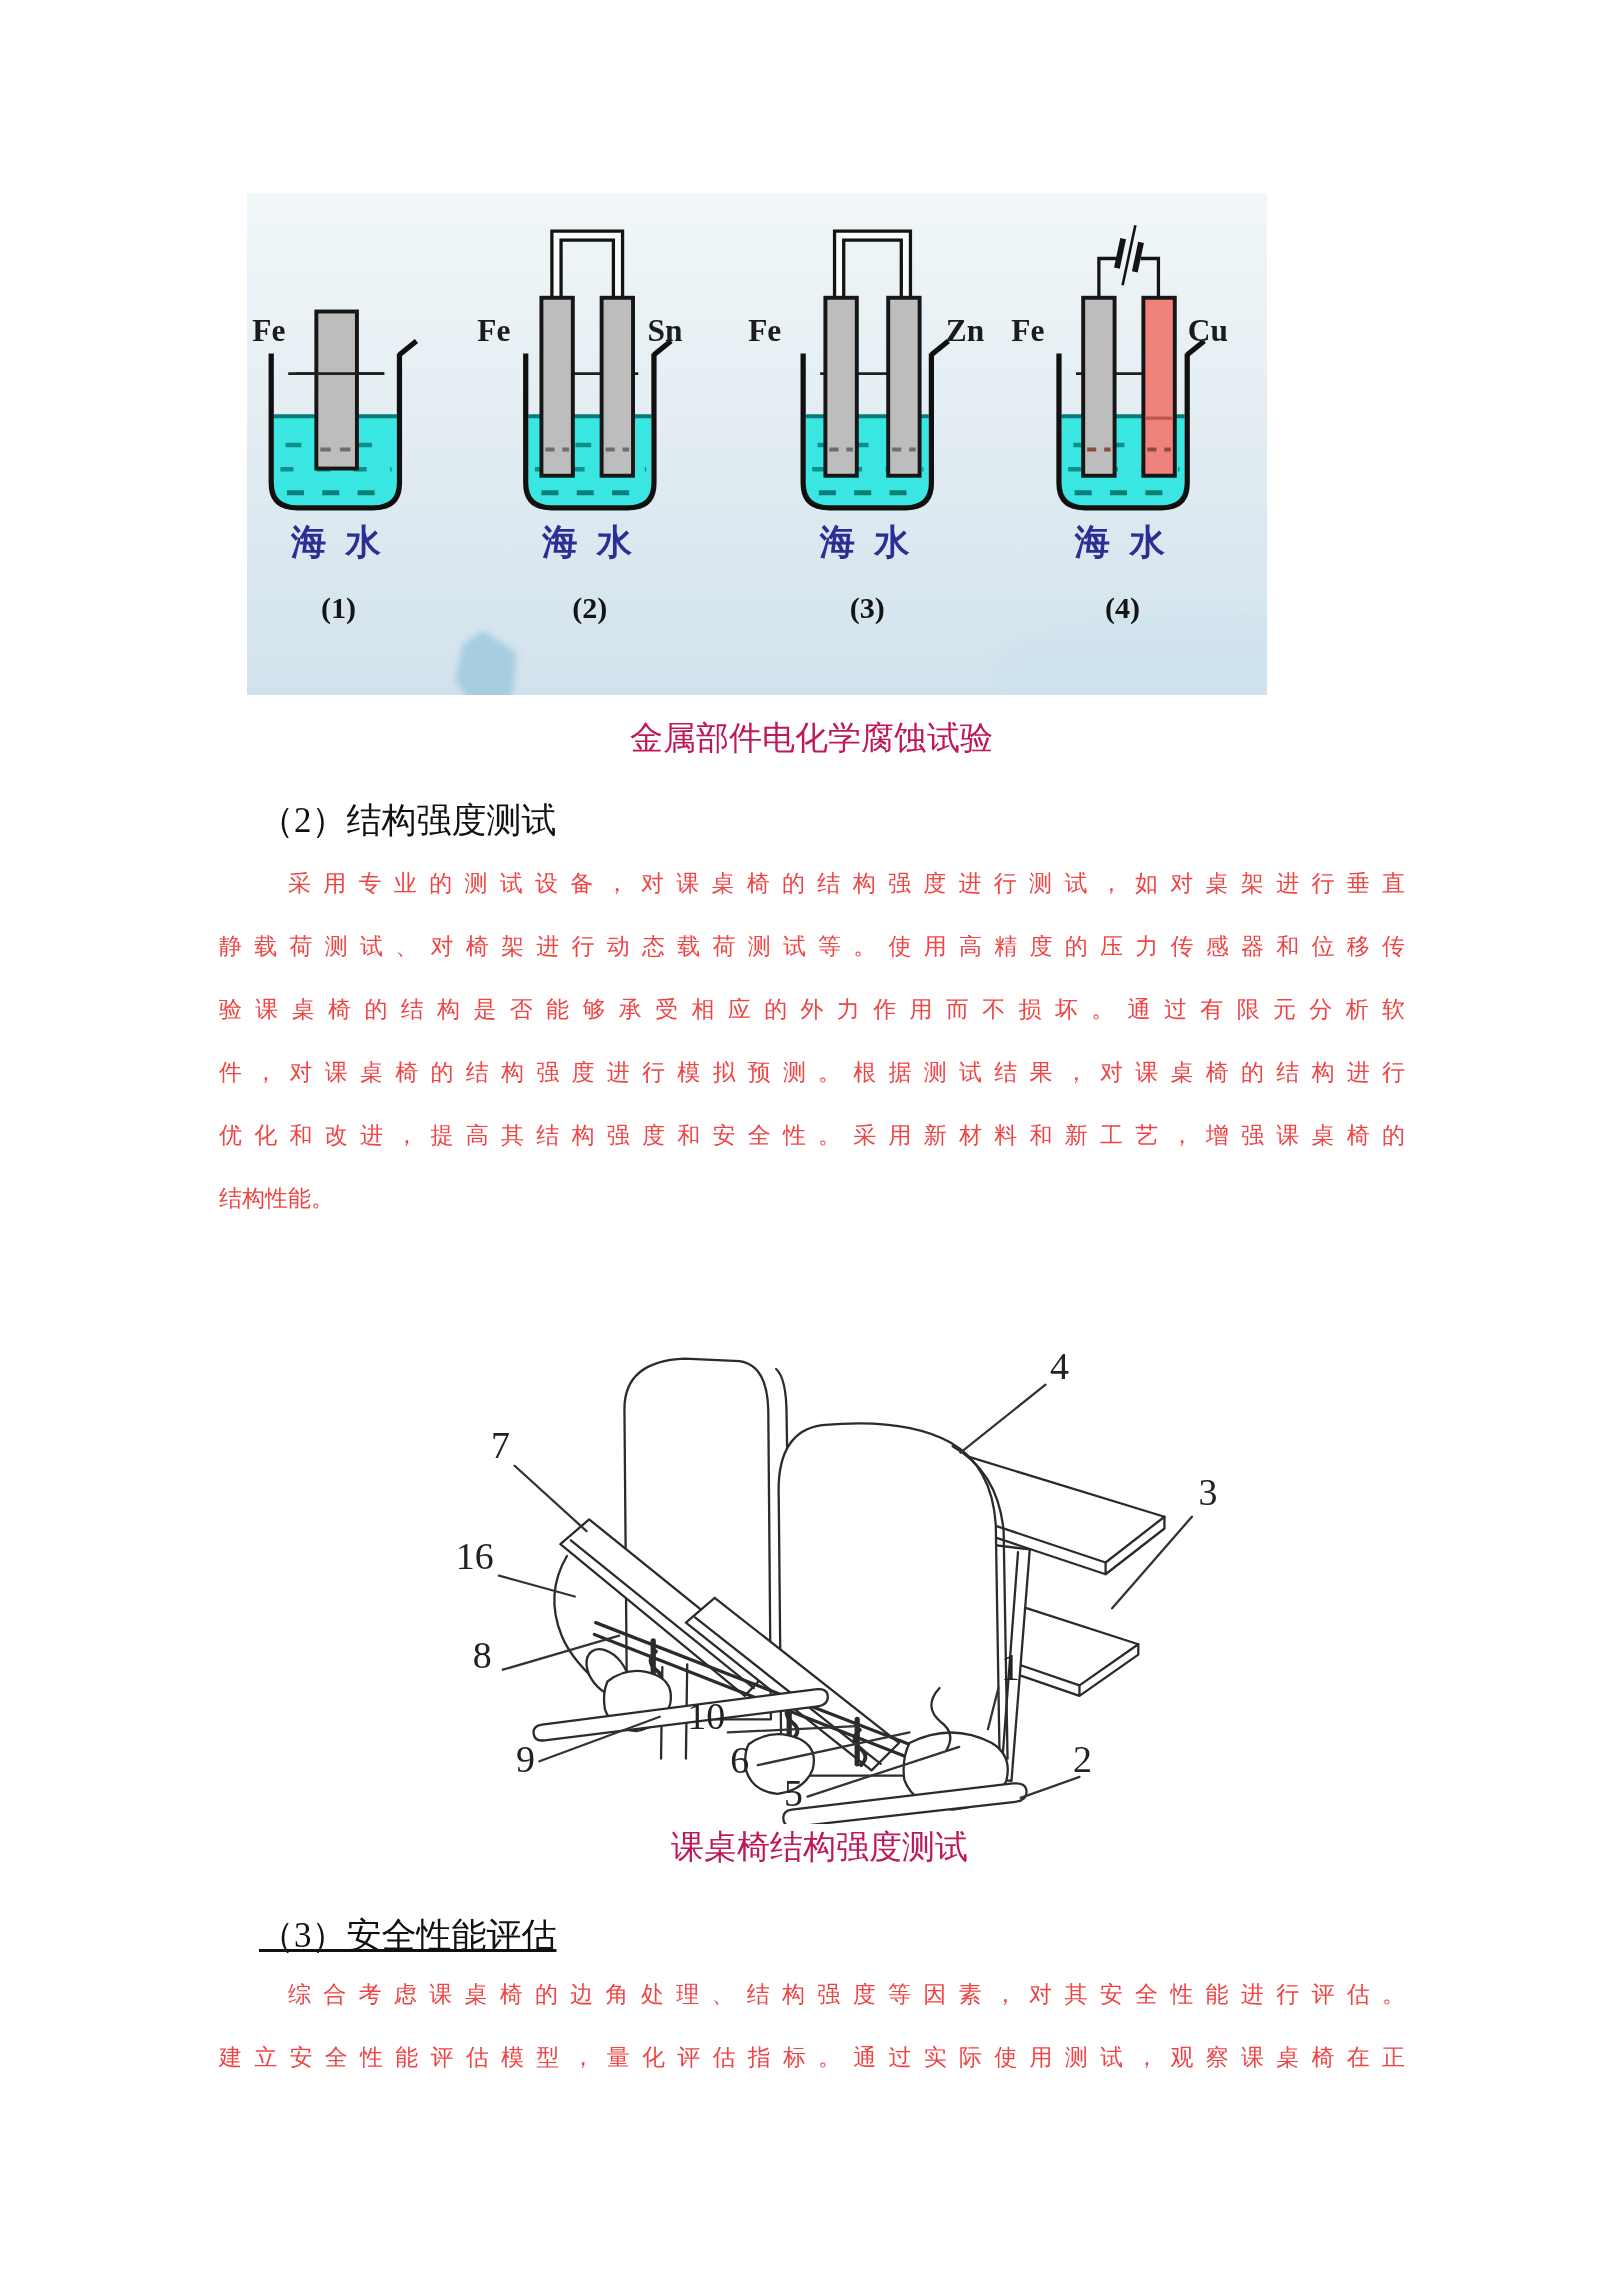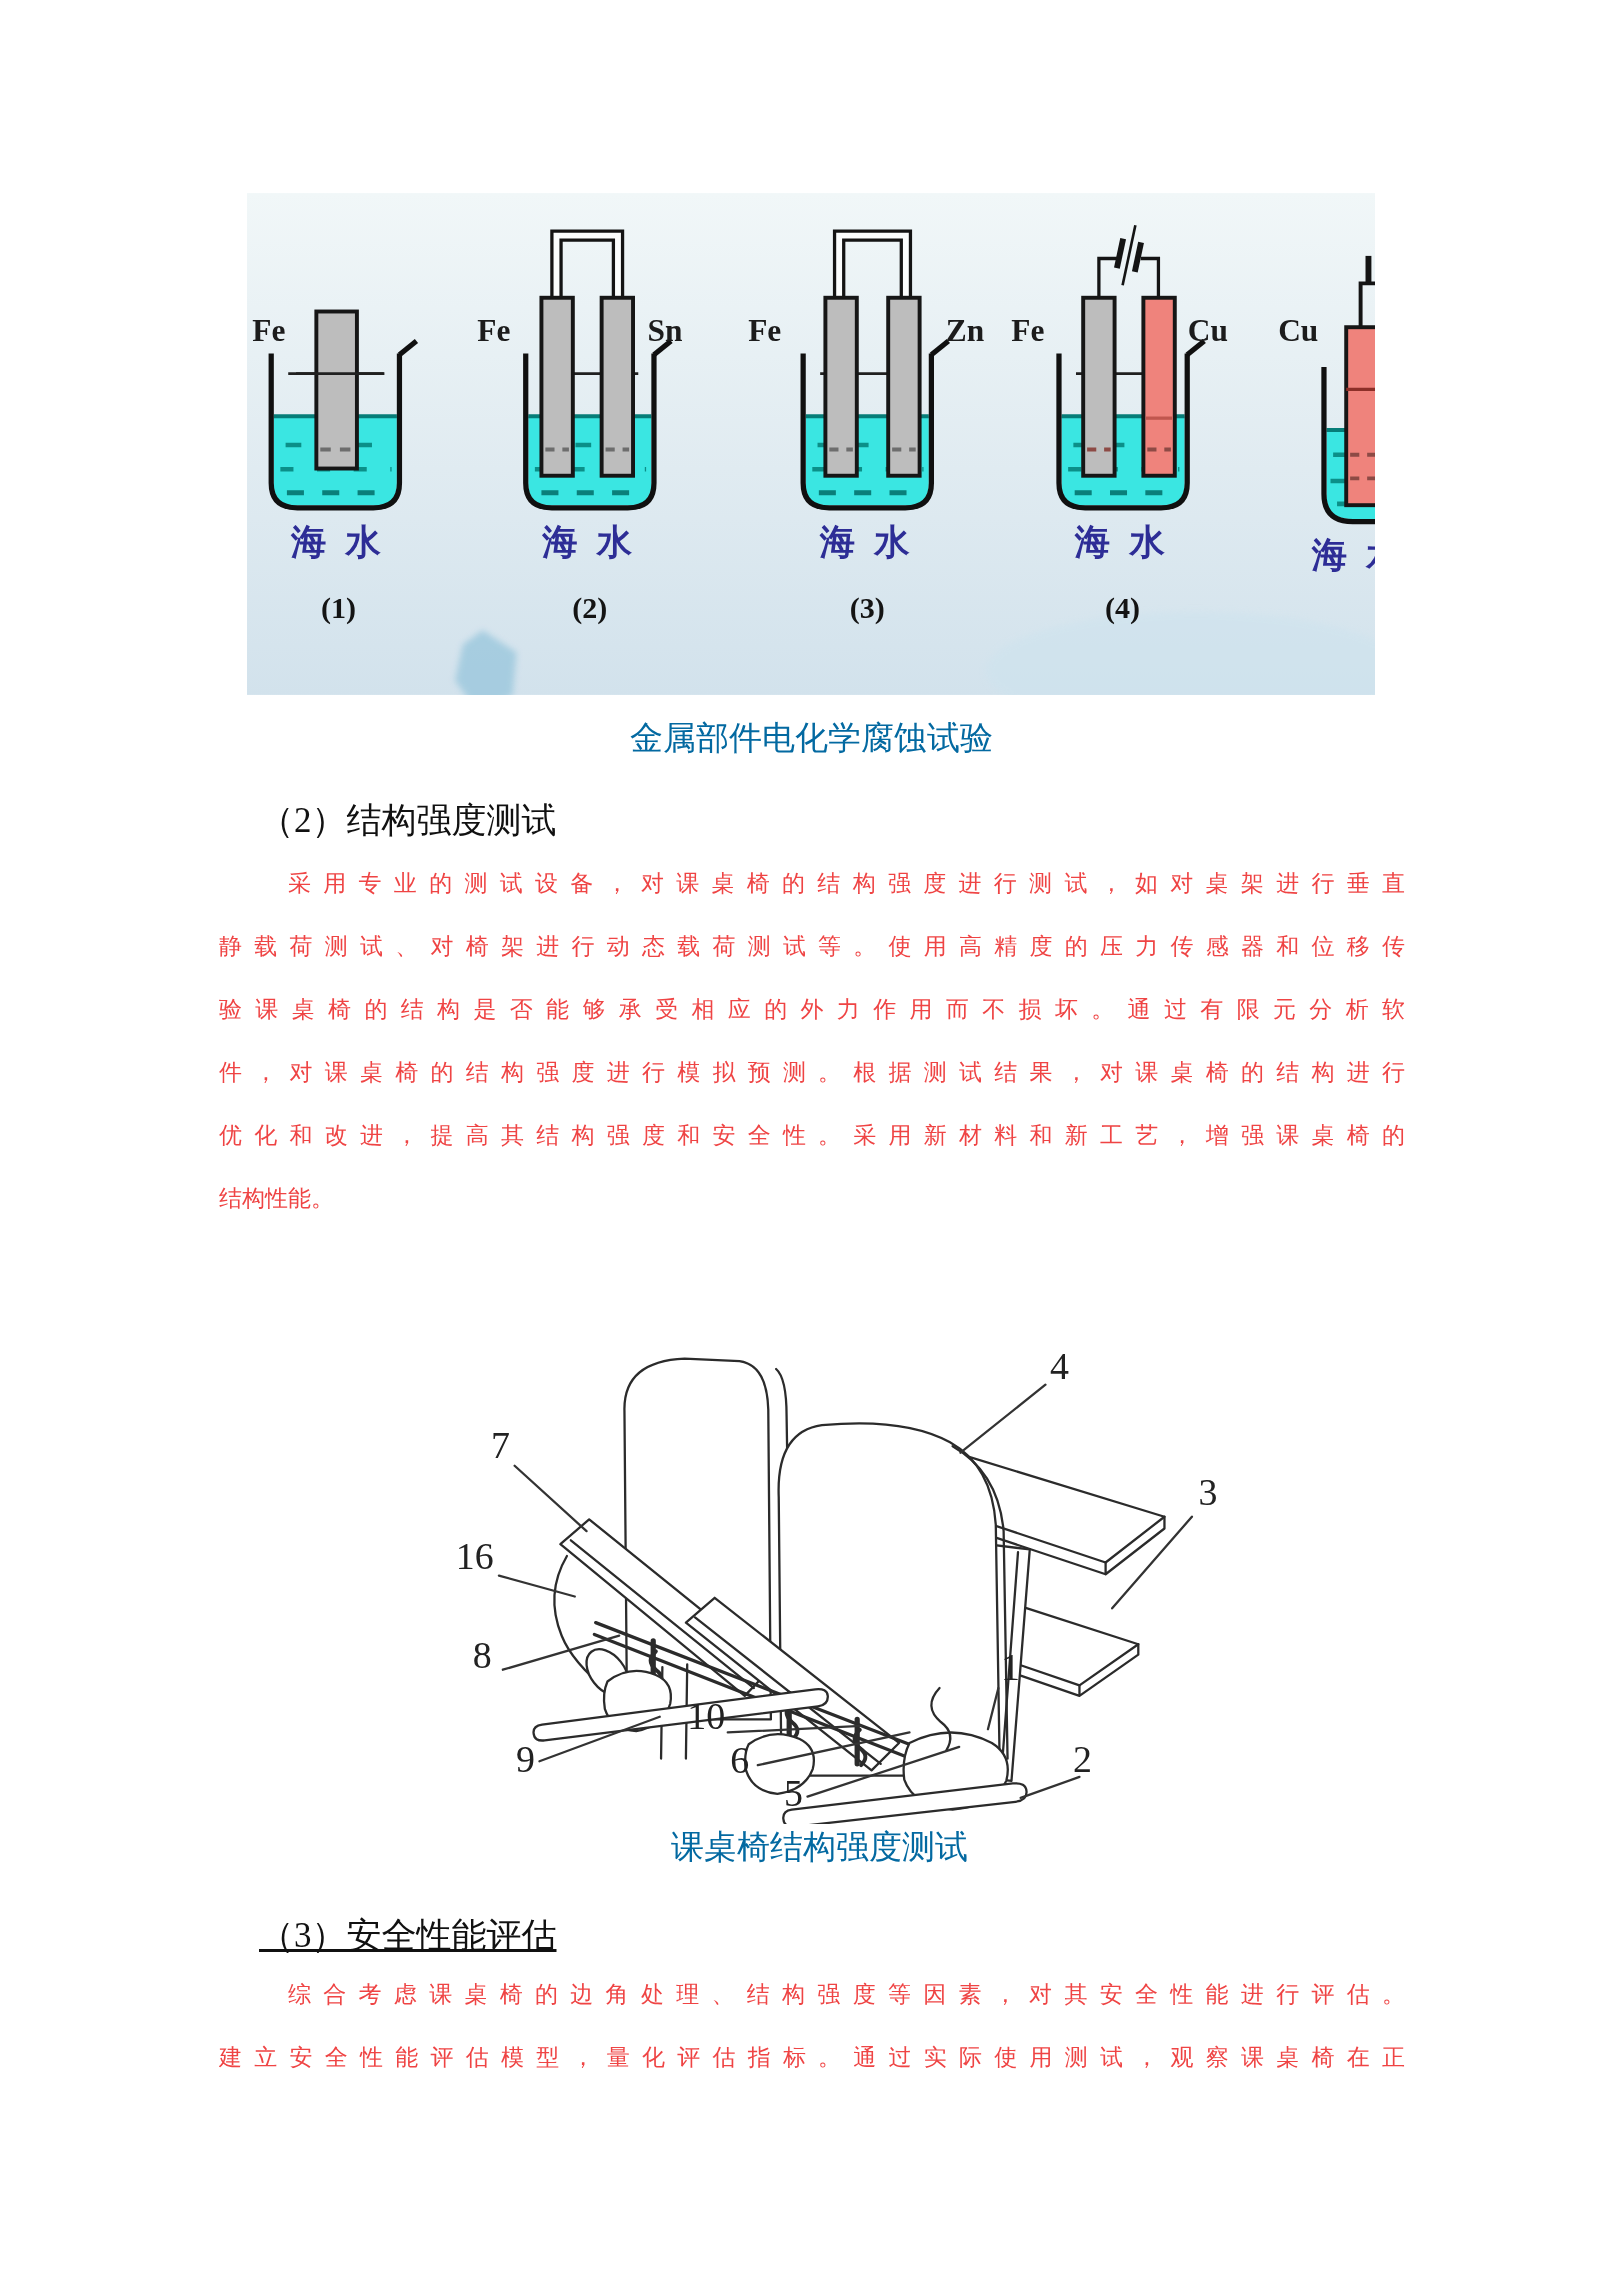--- a/index.html
+++ b/index.html
@@ -1,23 +1,23 @@
 <!DOCTYPE html>
 <html style="font-size:10.5px"><head>
 <meta charset="utf-8">
 <style>
   html,body{margin:0;padding:0;}
   body{width:1623px;height:2295px;background:#ffffff;position:relative;
        font-family:"Liberation Serif","DejaVu Serif",serif;color:#1a1a1a;}
   .page{position:absolute;left:0;top:0;width:1623px;height:2295px;background:#fff;overflow:hidden;}
 
-  .figure-photo{position:absolute;left:247px;top:193px;width:1128px;height:502px;overflow:hidden;text-align:right;}
+  .figure-photo{position:absolute;left:247px;top:193px;width:1020px;height:502px;overflow:hidden;text-align:right;}
   .figure-drawing{position:absolute;left:399px;top:1301px;width:851px;height:523px;overflow:hidden;background:#fff;}
 
-  .caption{position:absolute;left:0;width:1623px;text-align:center;font-size:33px;height:41px;line-height:41px;color:#0369a1;}
+  .caption{position:absolute;left:0;width:1623px;text-align:center;font-size:33px;height:41px;line-height:41px;color:#be185d;}
   #caption1{top:718px;}
   #caption2{top:1827px;padding-left:8px;}
 
   .heading{position:absolute;left:219px;width:1186px;font-size:35px;height:63px;line-height:63px;color:#111;margin-left:40px;}
   #heading2{top:789px;}
   #heading3{top:1904px;text-decoration:underline;}
 
   .para{position:absolute;left:219px;width:1186px;}
   #para1{top:852px;}
   #para2{top:1963px;}

